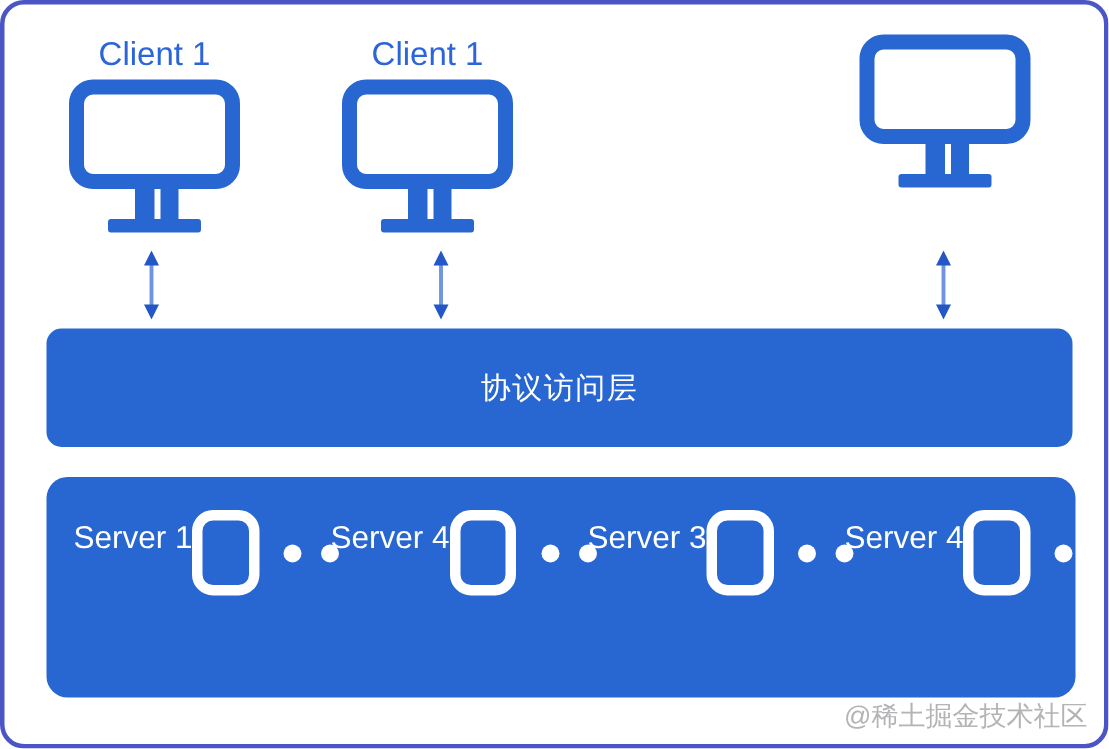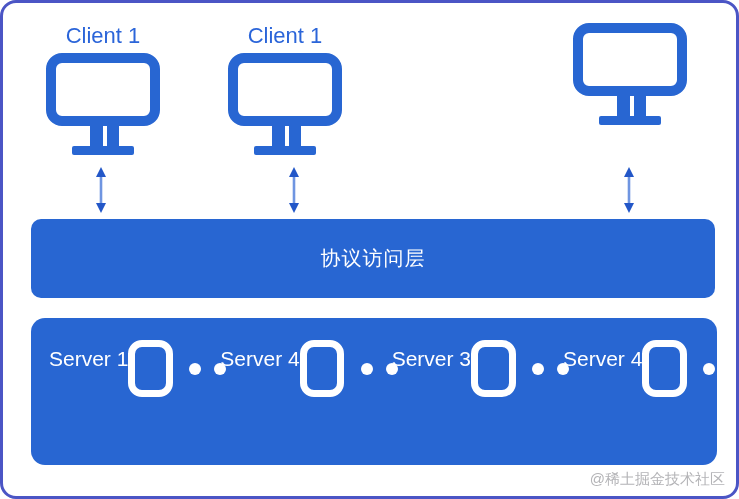--- a/index.html
+++ b/index.html
@@ -47,21 +47,21 @@
   .server-col{display:flex;align-items:center;width:124px;}
   .server-label{color:#ffffff;font-size:21px;margin-bottom:19px;white-space:nowrap;}
   .server-icon{
     position:relative;box-sizing:border-box;width:122px;height:57px;
     border:7px solid #ffffff;border-radius:14px;background:var(--blue);
   }
   .server-icon .dot{position:absolute;top:50%;width:12px;height:12px;margin-top:-6px;border-radius:50%;background:#ffffff;}
   .server-icon .dot-1{left:54px;}
   .server-icon .dot-2{left:79px;}
   
-  .watermark{position:absolute;right:11px;bottom:7px;font-size:15px;color:var(--watermark);}
+  .watermark{position:absolute;right:11px;bottom:7px;font-size:18px;color:var(--watermark);}
 </style>
 </head>
 <body>
 
 <div class="canvas">
 
   <div class="client" style="left:41px">
     <div class="client-label">Client 1</div>
     <div class="monitor">
       <div class="screen"></div>

